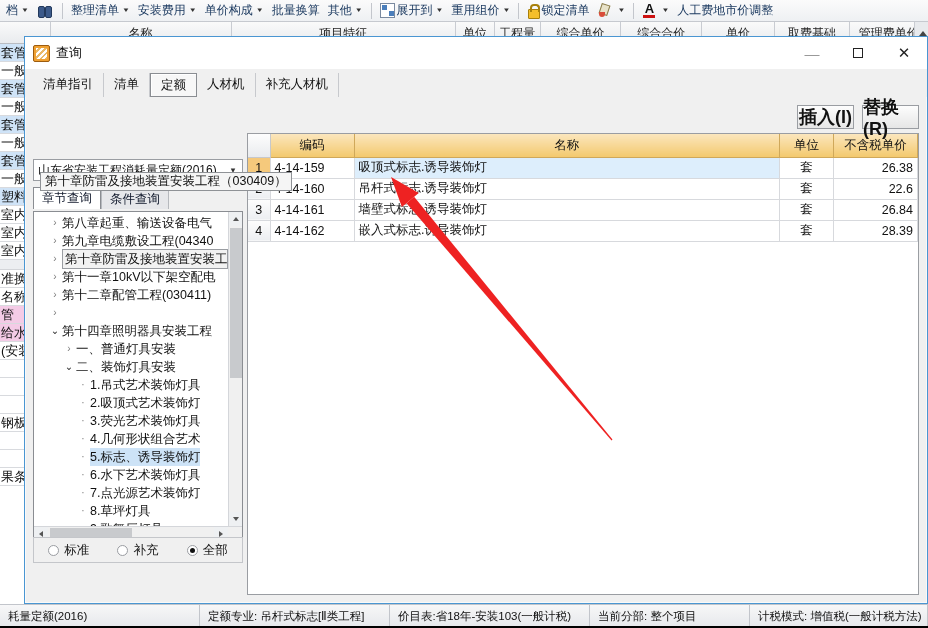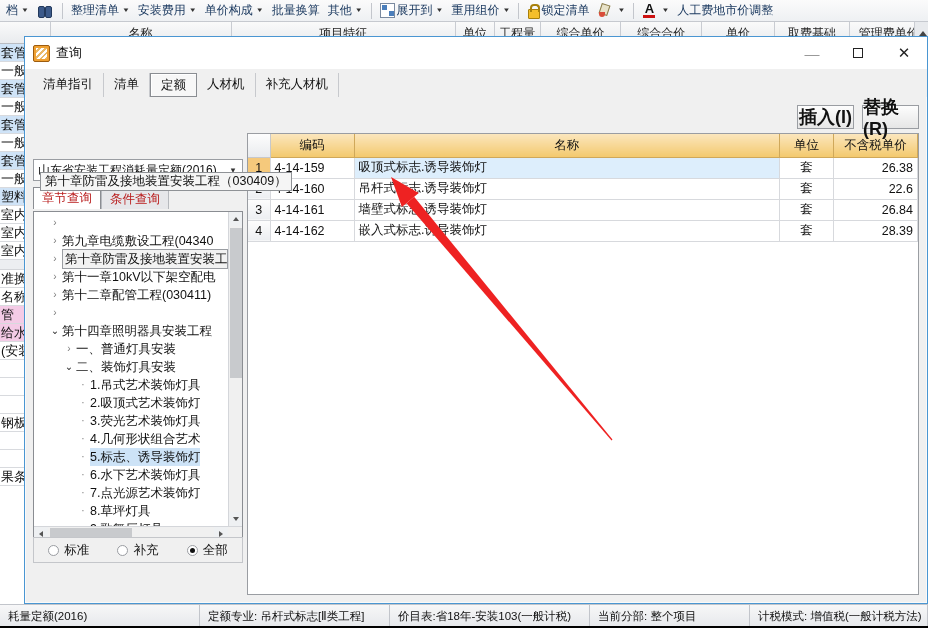--- a/index.html
+++ b/index.html
@@ -111,21 +111,21 @@
     display:flex; align-items:center; justify-content:center;font-weight:bold; }
 
   
   .left-pane { position:absolute; left:8px; top:62px; width:210px; bottom:40px; }
   .combo { width:210px; height:22px; background:#fff; border:1px solid #9a9da2;
     display:flex; align-items:center; padding-left:4px; font-size:12px; color:#111; position:relative;}
   .combo .cv { flex:1; white-space:nowrap; overflow:hidden; }
   .combo .carr { width:18px; text-align:center; font-size:9px; color:#333; }
 
   .subtabs { display:flex; margin-top:6px; height:22px; align-items:flex-end; }
-  .sbt { height:20px; line-height:18px; padding:0 8px; font-size:12.5px; color:#b91c1c;
+  .sbt { height:20px; line-height:18px; padding:0 8px; font-size:12.5px; color:#0f172a;
     border:1px solid #b6b9be; border-bottom:none; background:#e6e7ea; }
   .sbt.active { background:#fff; border-color:#8a8d92; height:22px; line-height:20px; }
 
   .tree-box { position:absolute; left:0; top:52px; right:0; bottom:22px;
     background:#fff; border:1px solid #8a8d92; overflow:hidden; }
   .tree-inner { position:absolute; left:0; top:0; right:14px; bottom:0; overflow:hidden; padding-top:2px;}
   .tnode { height:18px; line-height:18px; font-size:12.5px; color:#111; white-space:nowrap;
     display:flex; align-items:center; }
   .tnode .tw { width:14px; text-align:center; color:#7d7d7d; font-size:10px; flex:none;}
   .tnode .tw.open { color:#2b2b2b; }
@@ -335,20 +335,21 @@
 
         <div class="subtabs" id="subTabs">
             <div class="sbt active">章节查询</div>
             <div class="sbt">条件查询</div>
           </div>
 
         <div class="tree-box">
           <div class="tree-inner" id="treeInner">
               <div class="tnode" style="padding-left: 14px;">
                 <span class="tw">›</span>
+                <span class="lbl">第八章起重、输送设备电气</span>
               </div>
               <div class="tnode" style="padding-left: 14px;">
                 <span class="tw">›</span>
                 <span class="lbl">第九章电缆敷设工程(04340</span>
               </div>
               <div class="tnode focus" style="padding-left: 14px;">
                 <span class="tw">›</span>
                 <span class="lbl">第十章防雷及接地装置安装工程(030409</span>
               </div>
               <div class="tnode" style="padding-left: 14px;">

